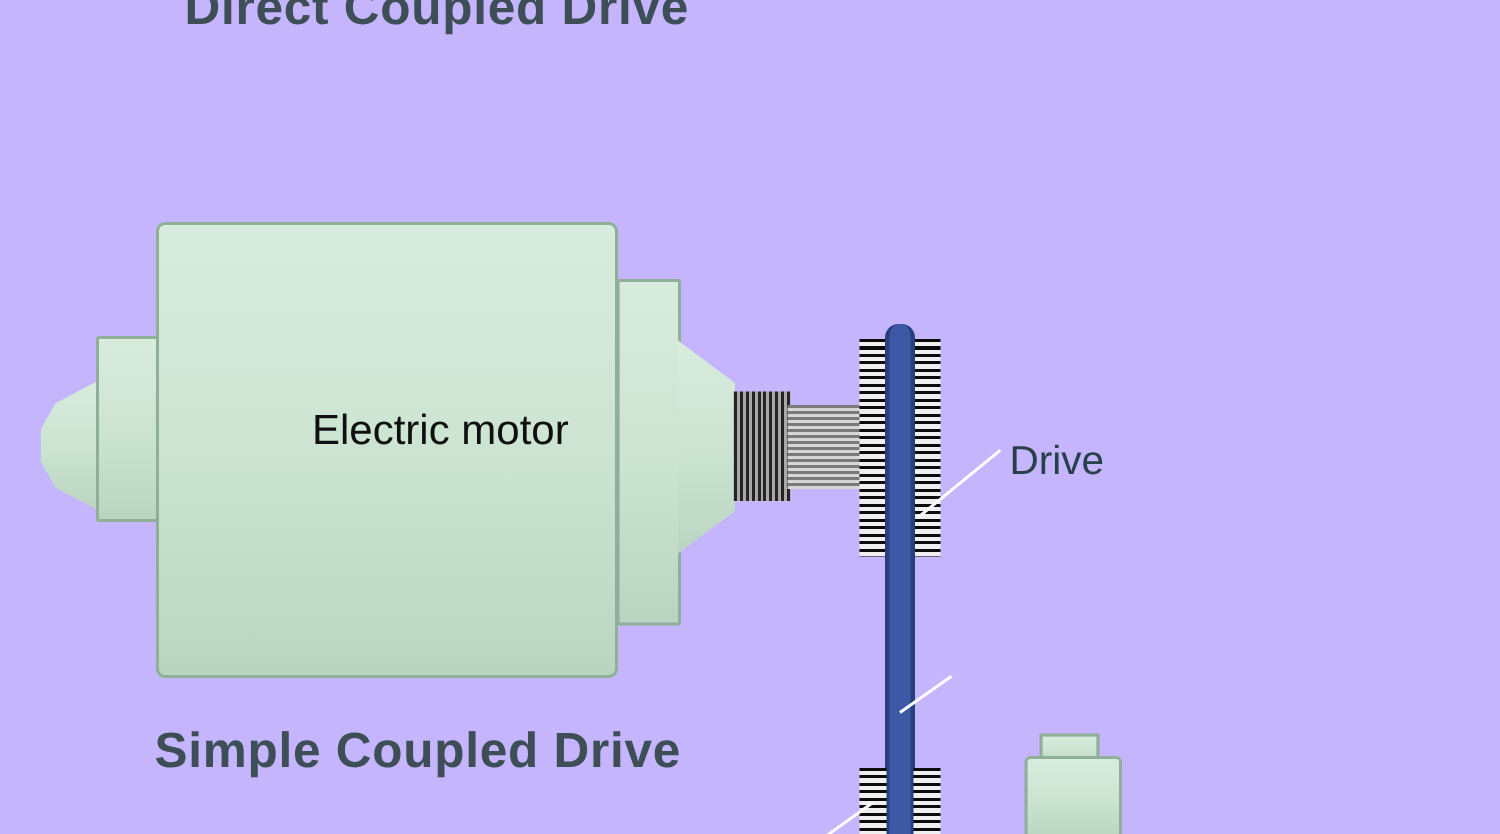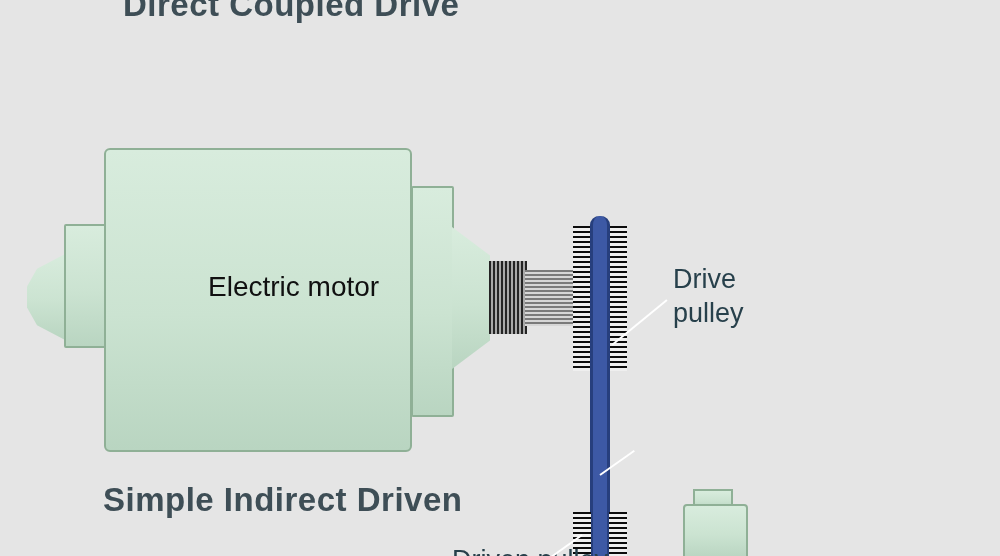--- a/index.html
+++ b/index.html
@@ -1,28 +1,28 @@
 <!DOCTYPE html>
 <html><head>
 <meta charset="utf-8">
 <style>
   html,body{margin:0;padding:0;background:#000;}
   #canvas{
     position:relative;
     width:1000px;height:556px;
-    background:#e5e5e5;
+    background:#c4b5fd;
     overflow:hidden;
     font-family:"Liberation Sans", sans-serif;
   }
   .abs{position:absolute;}
   .heading{
     font-size:33px;font-weight:bold;color:#3e4e56;letter-spacing:0.5px;white-space:nowrap;
   }
   .part-label{
-    font-size:27px;color:#27404b;line-height:34px;white-space:nowrap;
+    font-size:27px;color:#27404b;line-height:34px;white-space:nowrap;margin-top:28px;
   }
   .green{
     background:linear-gradient(180deg,#d8ecdd 0%,#cbe3d1 55%,#b9d5c1 100%);
   }
   .green-edged{
     border:2px solid #8fb096;
   }
   .leader{
     height:2px;background:#ffffff;transform-origin:0 50%;
   }
@@ -74,24 +74,23 @@
   <div class="abs belt" style="left:590px;top:216px;width:14px;height:340px;"></div>
 
   <div class="abs stripes-h" style="left:573px;top:512px;width:18px;height:44px;"></div>
   <div class="abs stripes-h" style="left:609px;top:512px;width:18px;height:44px;"></div>
 
   <div class="abs green green-edged" style="left:693px;top:489px;width:36px;height:18px;"></div>
   <div class="abs green green-edged" style="left:683px;top:504px;width:61px;height:52px;border-radius:4px 4px 0 0;"></div>
 
   <div class="abs part-label" style="left:673px;top:262px;">
     <div>Drive</div>
-    <div>pulley</div>
   </div>
   <div class="abs leader" style="left:612px;top:344px;width:71px;transform:rotate(-39.3deg);"></div>
 
   <div class="abs leader" style="left:600px;top:474px;width:42px;transform:rotate(-35.2deg);"></div>
 
-  <div class="abs heading" style="left:103px;top:481px;">Simple Indirect Driven</div>
+  <div class="abs heading" style="left:103px;top:481px;">Simple Coupled Drive</div>
 
   <div class="abs part-label" style="left:452px;top:543px;">Driven pulley</div>
   <div class="abs leader" style="left:547px;top:559px;width:43px;transform:rotate(-35.5deg);"></div>
 
 </div>
 
 </body></html>

